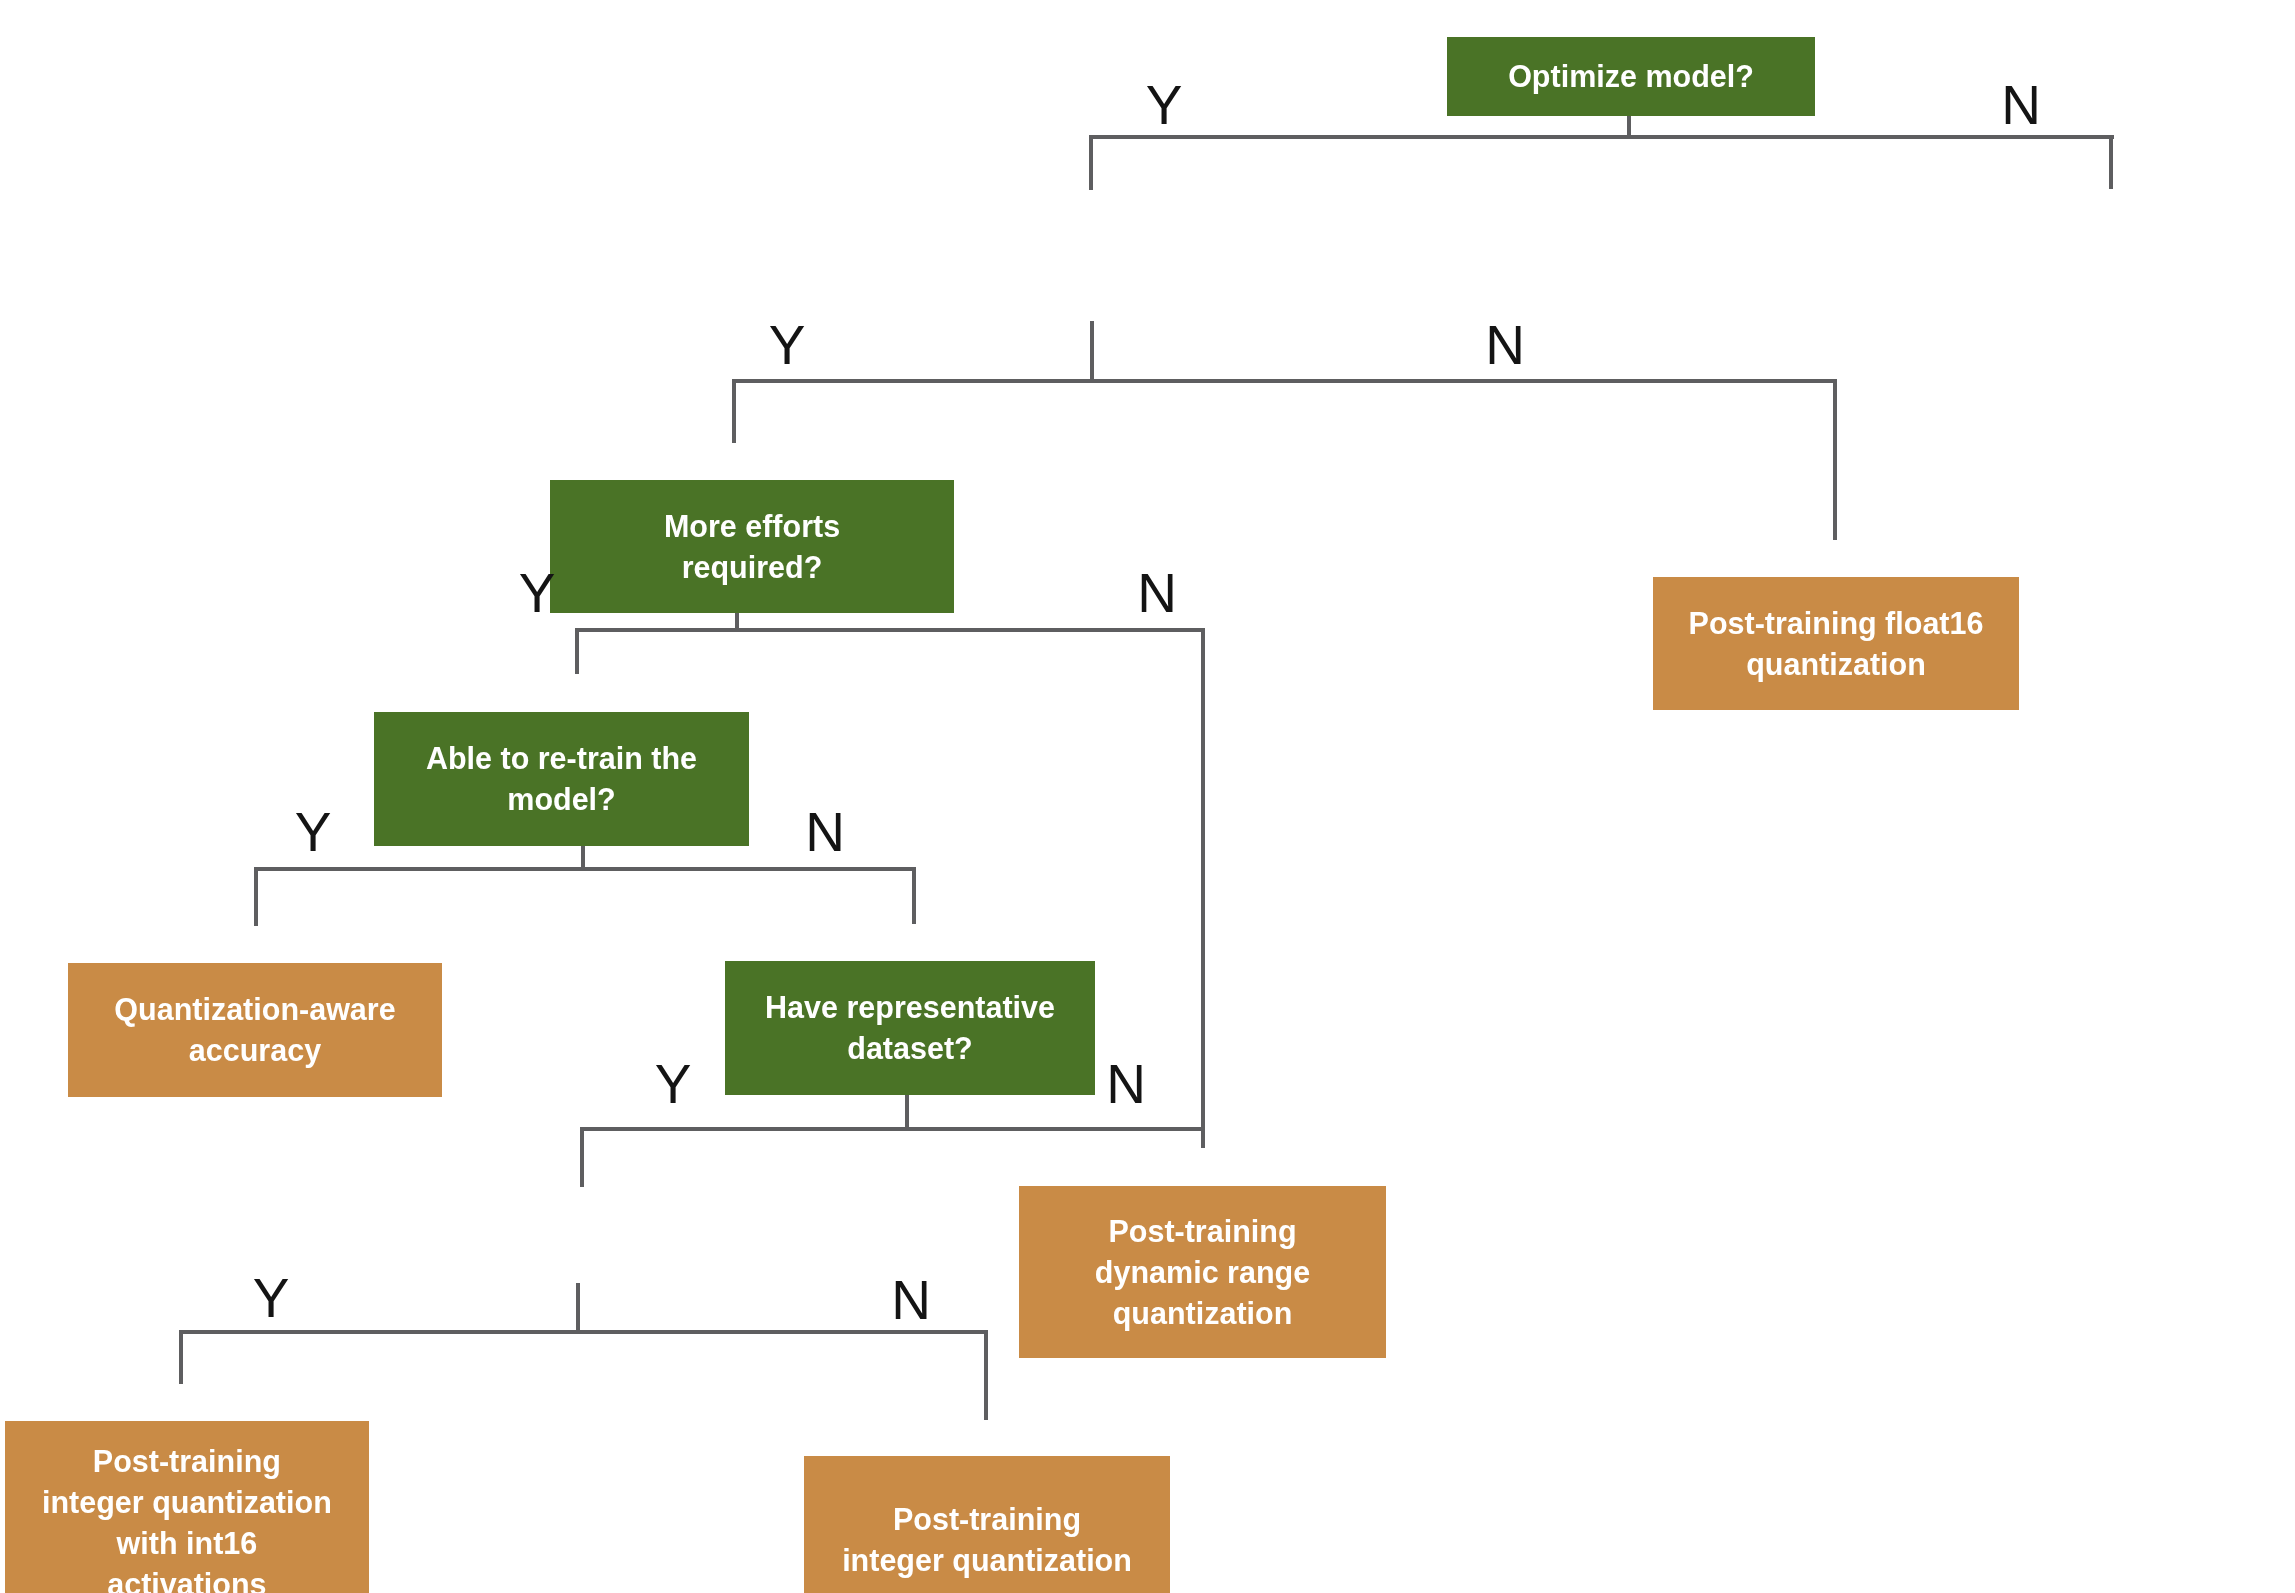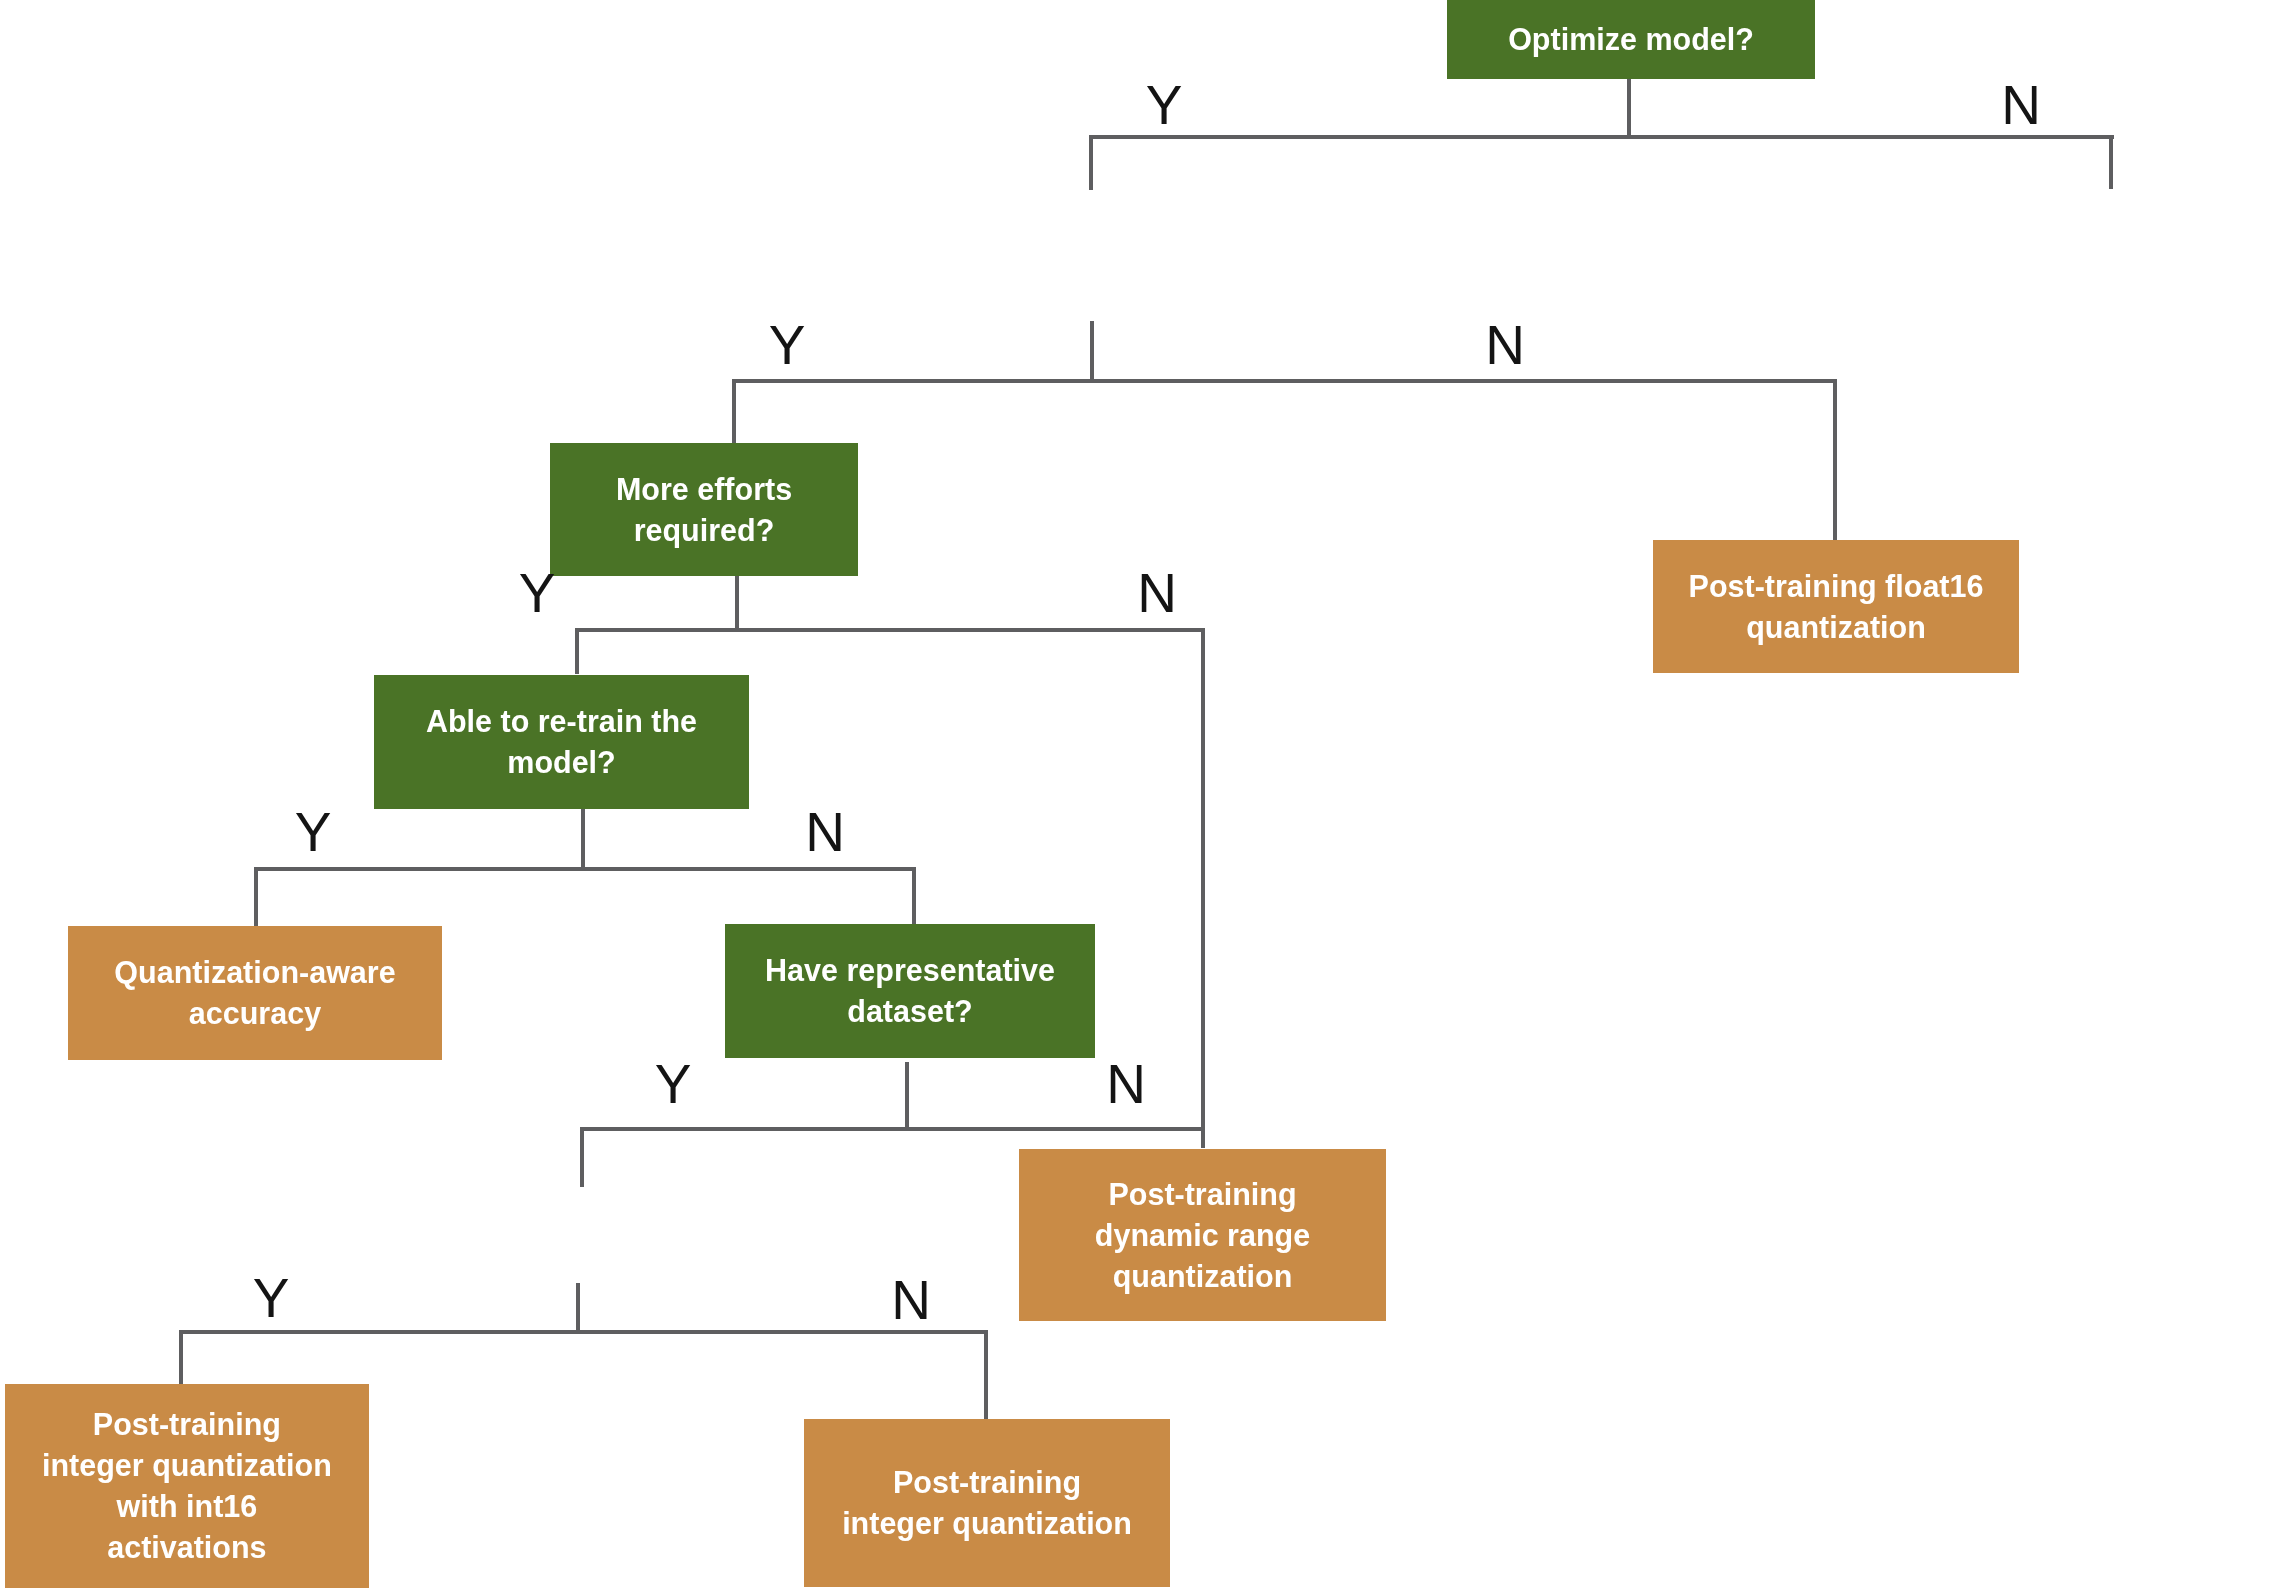--- a/index.html
+++ b/index.html
@@ -11,20 +11,21 @@
     overflow:hidden;
   }
   .edge{position:absolute;background:var(--line,#5e5e60);}
   .node{
     position:absolute;
     display:flex;align-items:center;justify-content:center;
     text-align:center;
     color:#ffffff;font-weight:bold;
     font-size:30.5px;line-height:41px;
     white-space:pre-line;
+    margin-top:37px;
   }
   .decision{background:var(--decision,#4a7326);}
   .outcome{background:var(--outcome,#c98b46);}
   .branch{
     position:absolute;
     transform:translate(-50%,-50%);
     font-size:55px;font-weight:400;
     color:var(--branch,#141414);
   }
   .footnote{
@@ -59,21 +60,21 @@
   <div class="edge" style="left:580px;top:1127px;width:625px;height:3.9px"></div>
   <div class="edge" style="left:580px;top:1127px;width:3.9px;height:60px"></div>
   <div class="edge" style="left:576px;top:1283px;width:3.9px;height:51px"></div>
   <div class="edge" style="left:179px;top:1330px;width:809px;height:3.9px"></div>
   <div class="edge" style="left:179px;top:1330px;width:3.9px;height:54px"></div>
   <div class="edge" style="left:984px;top:1330px;width:3.9px;height:90px"></div>
 
   <div class="node decision" style="left:1447px;top:0;width:368px;height:79px">
     <span>Optimize model?</span>
   </div>
-  <div class="node decision" style="left:550px;top:443px;width:308px;height:133px">
+  <div class="node decision" style="left:550px;top:443px;width:404px;height:133px">
     <span>More efforts
 required?</span>
   </div>
   <div class="node decision" style="left:374px;top:675px;width:375px;height:134px">
     <span>Able to re-train the
 model?</span>
   </div>
   <div class="node decision" style="left:725px;top:924px;width:370px;height:134px">
     <span>Have representative
 dataset?</span>

